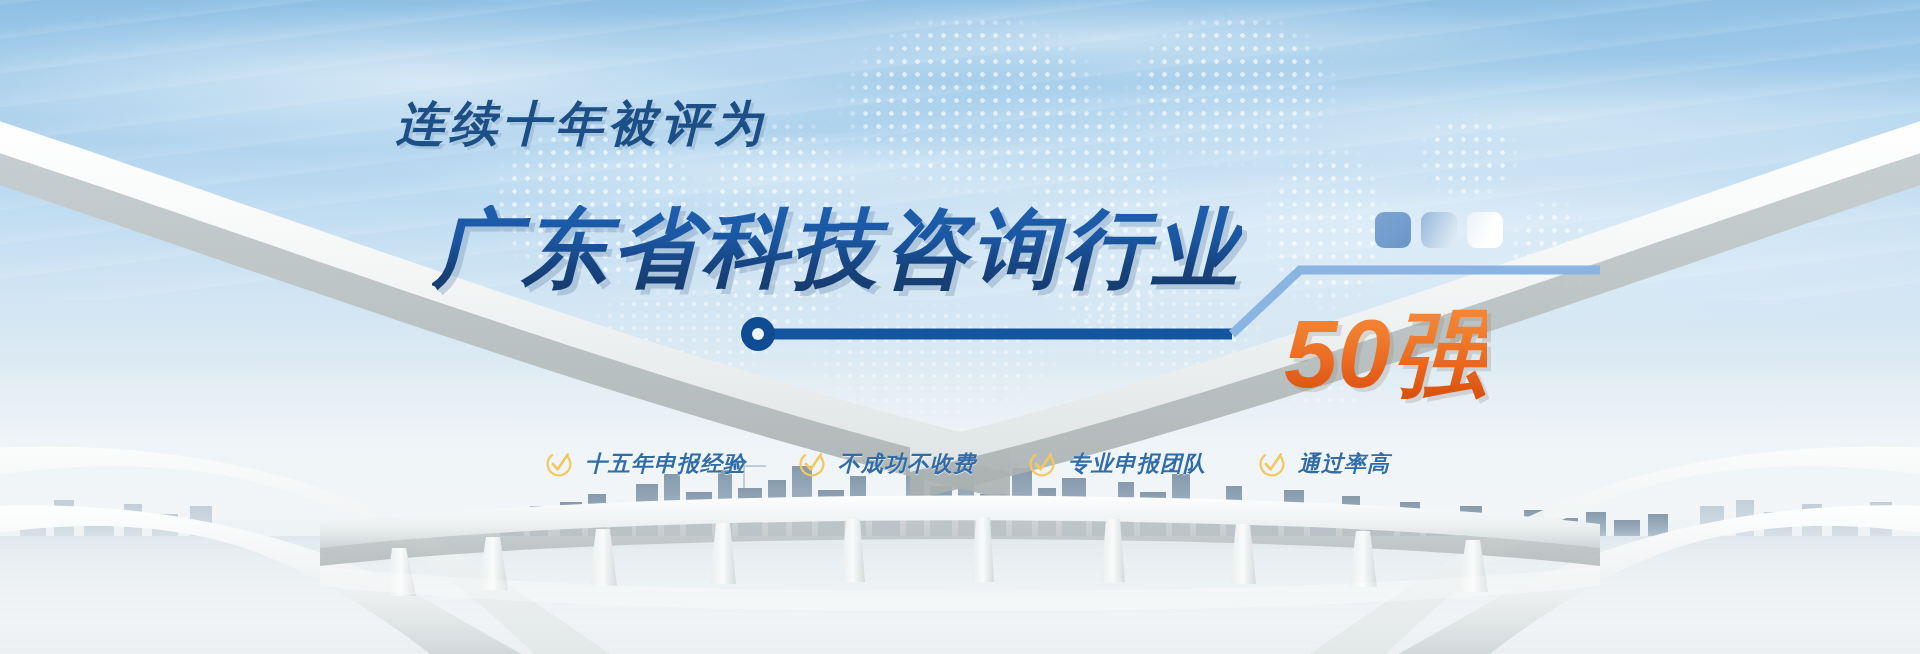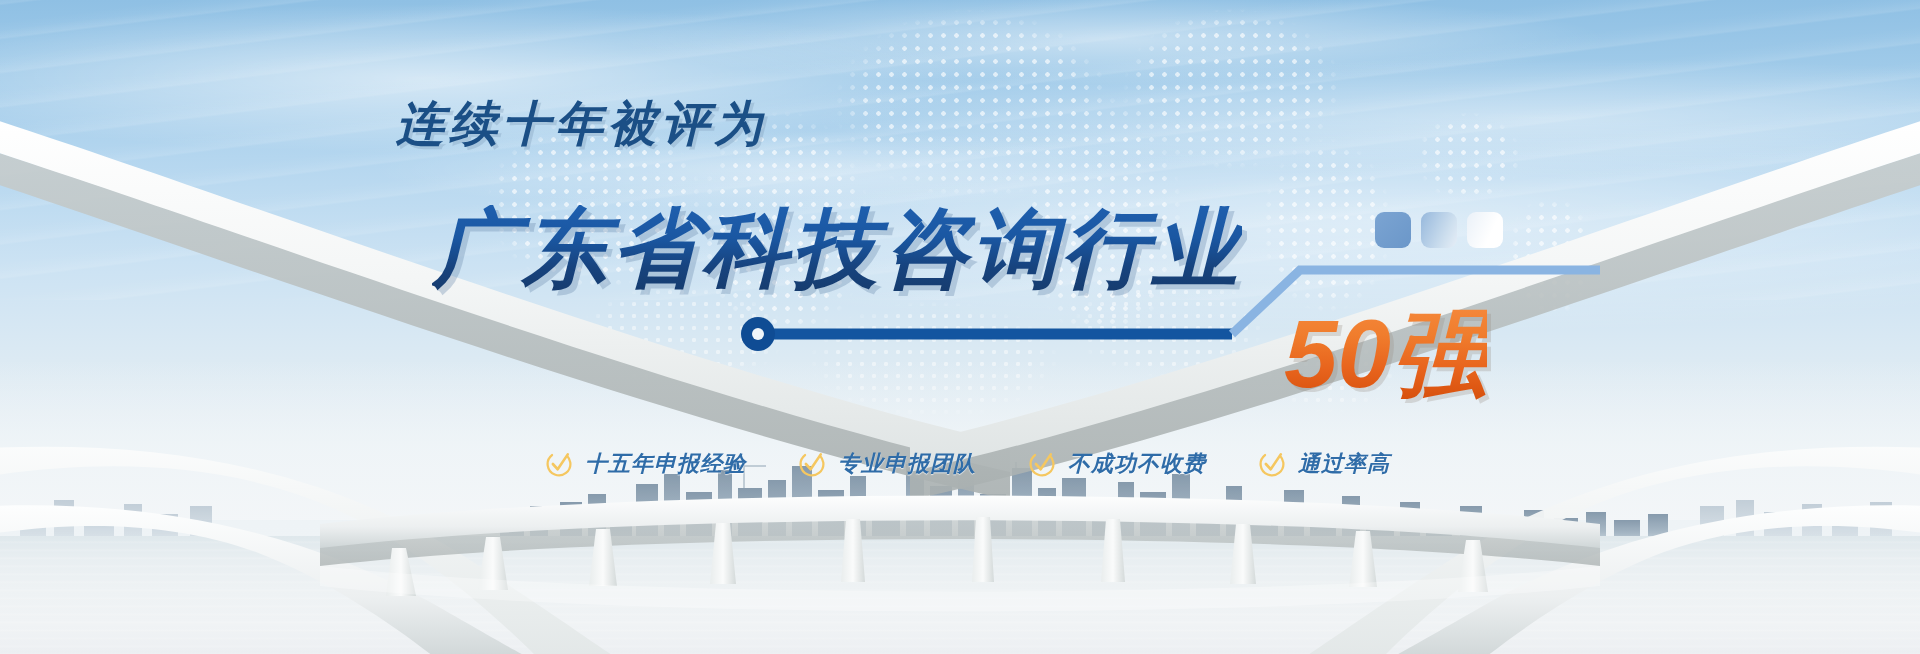--- a/index.html
+++ b/index.html
@@ -413,31 +413,31 @@
       <span class="flabel">十五年申报经验</span>
     </div>
 
     <div class="feature">
       <span class="check">
         <svg viewBox="0 0 32 32" xmlns="http://www.w3.org/2000/svg">
           <path d="M16 3 a13 13 0 1 0 0.01 0" fill="none" stroke="#f5c760" stroke-width="2.6" stroke-linecap="round" stroke-dasharray="62 20" transform="rotate(-38 16 16)"></path>
           <path d="M9 16 L14.5 22 L26 5" fill="none" stroke="#f5c760" stroke-width="3" stroke-linecap="round" stroke-linejoin="round"></path>
         </svg>
       </span>
-      <span class="flabel">专业申报团队</span>
+      <span class="flabel">不成功不收费</span>
     </div>
 
     <div class="feature">
       <span class="check">
         <svg viewBox="0 0 32 32" xmlns="http://www.w3.org/2000/svg">
           <path d="M16 3 a13 13 0 1 0 0.01 0" fill="none" stroke="#f5c760" stroke-width="2.6" stroke-linecap="round" stroke-dasharray="62 20" transform="rotate(-38 16 16)"></path>
           <path d="M9 16 L14.5 22 L26 5" fill="none" stroke="#f5c760" stroke-width="3" stroke-linecap="round" stroke-linejoin="round"></path>
         </svg>
       </span>
-      <span class="flabel">不成功不收费</span>
+      <span class="flabel">专业申报团队</span>
     </div>
 
     <div class="feature">
       <span class="check">
         <svg viewBox="0 0 32 32" xmlns="http://www.w3.org/2000/svg">
           <path d="M16 3 a13 13 0 1 0 0.01 0" fill="none" stroke="#f5c760" stroke-width="2.6" stroke-linecap="round" stroke-dasharray="62 20" transform="rotate(-38 16 16)"></path>
           <path d="M9 16 L14.5 22 L26 5" fill="none" stroke="#f5c760" stroke-width="3" stroke-linecap="round" stroke-linejoin="round"></path>
         </svg>
       </span>
       <span class="flabel">通过率高</span>

